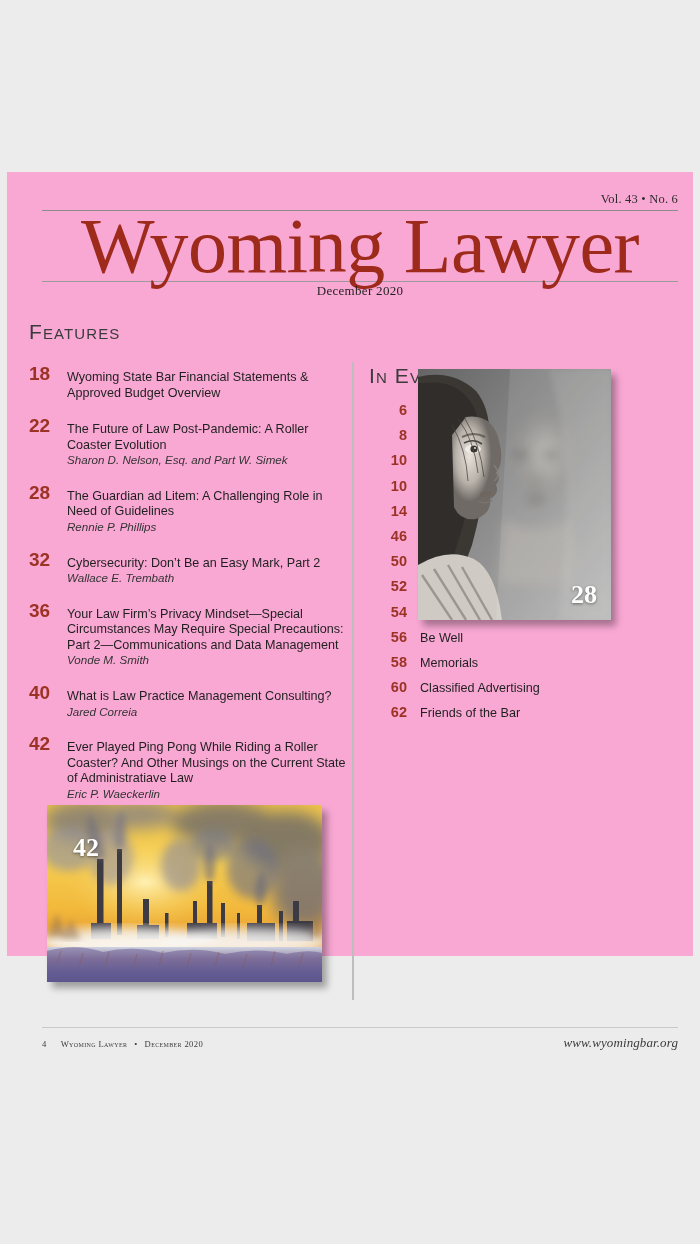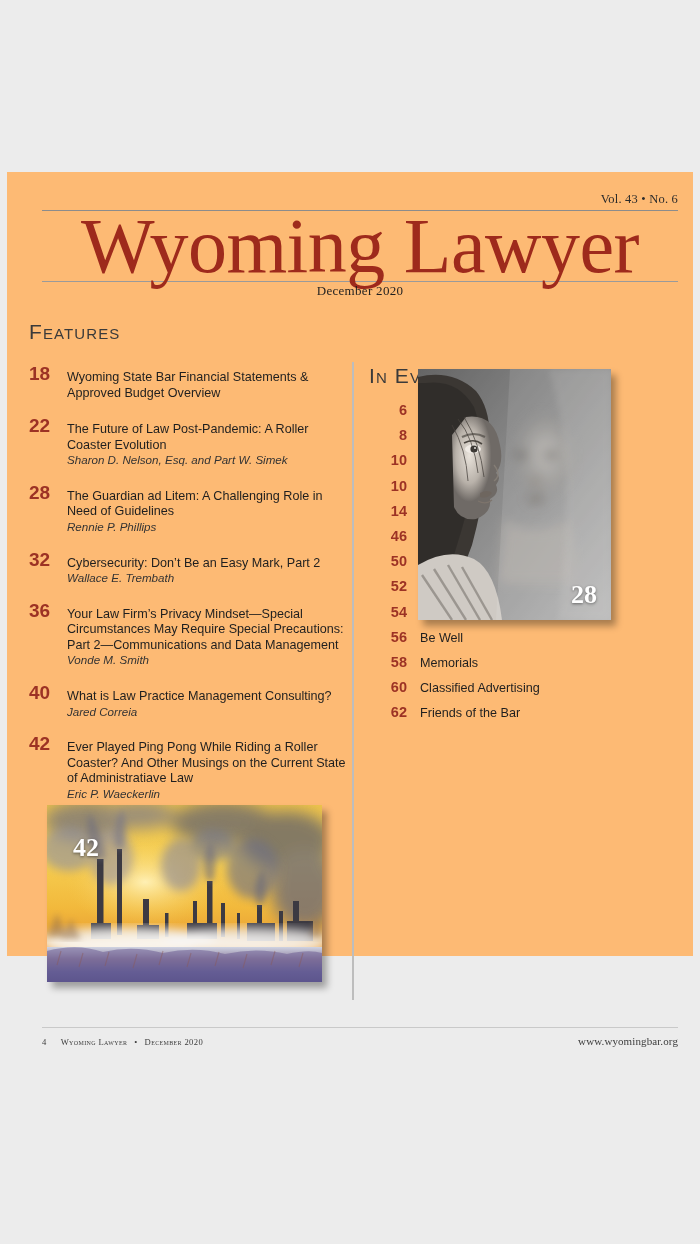--- a/index.html
+++ b/index.html
@@ -13,21 +13,21 @@
     font-family: "Liberation Sans", sans-serif;
     overflow: hidden;
   }
 
   .page {
     position: absolute;
     left: 7px;
     top: 172px;
     width: 686px;
     height: 784px;
-    background: #fdba74;
+    background: #f9a8d4;
   }
 
   
   .masthead {
     position: absolute;
     left: 35px;
     top: 20px;
     width: 636px;
   }
   .volline {
@@ -234,23 +234,24 @@
     letter-spacing: .35px;
     white-space: nowrap;
   }
   .footer-pg {
     font-size: 8.6px;
     color: #3c3c3c;
     padding-right: 14px;
   }
   .footer-sep { padding: 0 7px; }
   .footer-right {
-    font-size: 11px;
+    font-size: 13px;
     color: #3c3c3c;
     letter-spacing: .1px;
+    font-style: italic;
   }
 </style>
 </head>
 <body>
 
 <div class="page">
 
   <div class="masthead">
     <div class="volline">Vol. 43 • No. 6</div>
     <div class="rule-top"></div>

